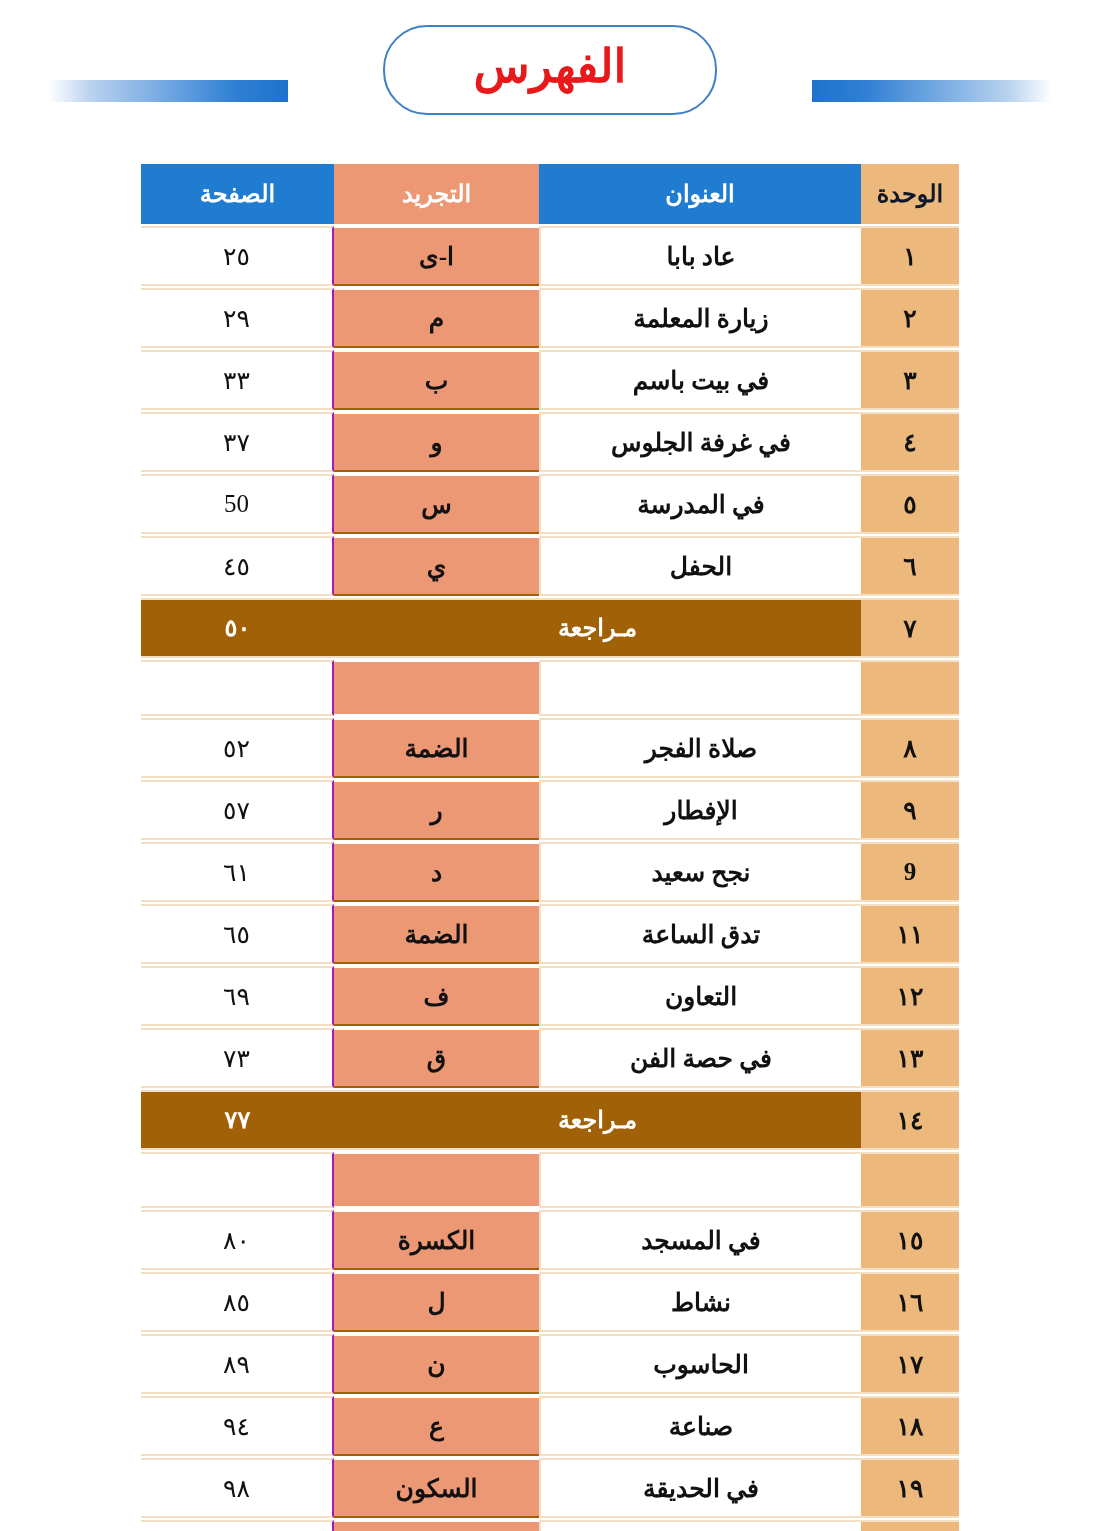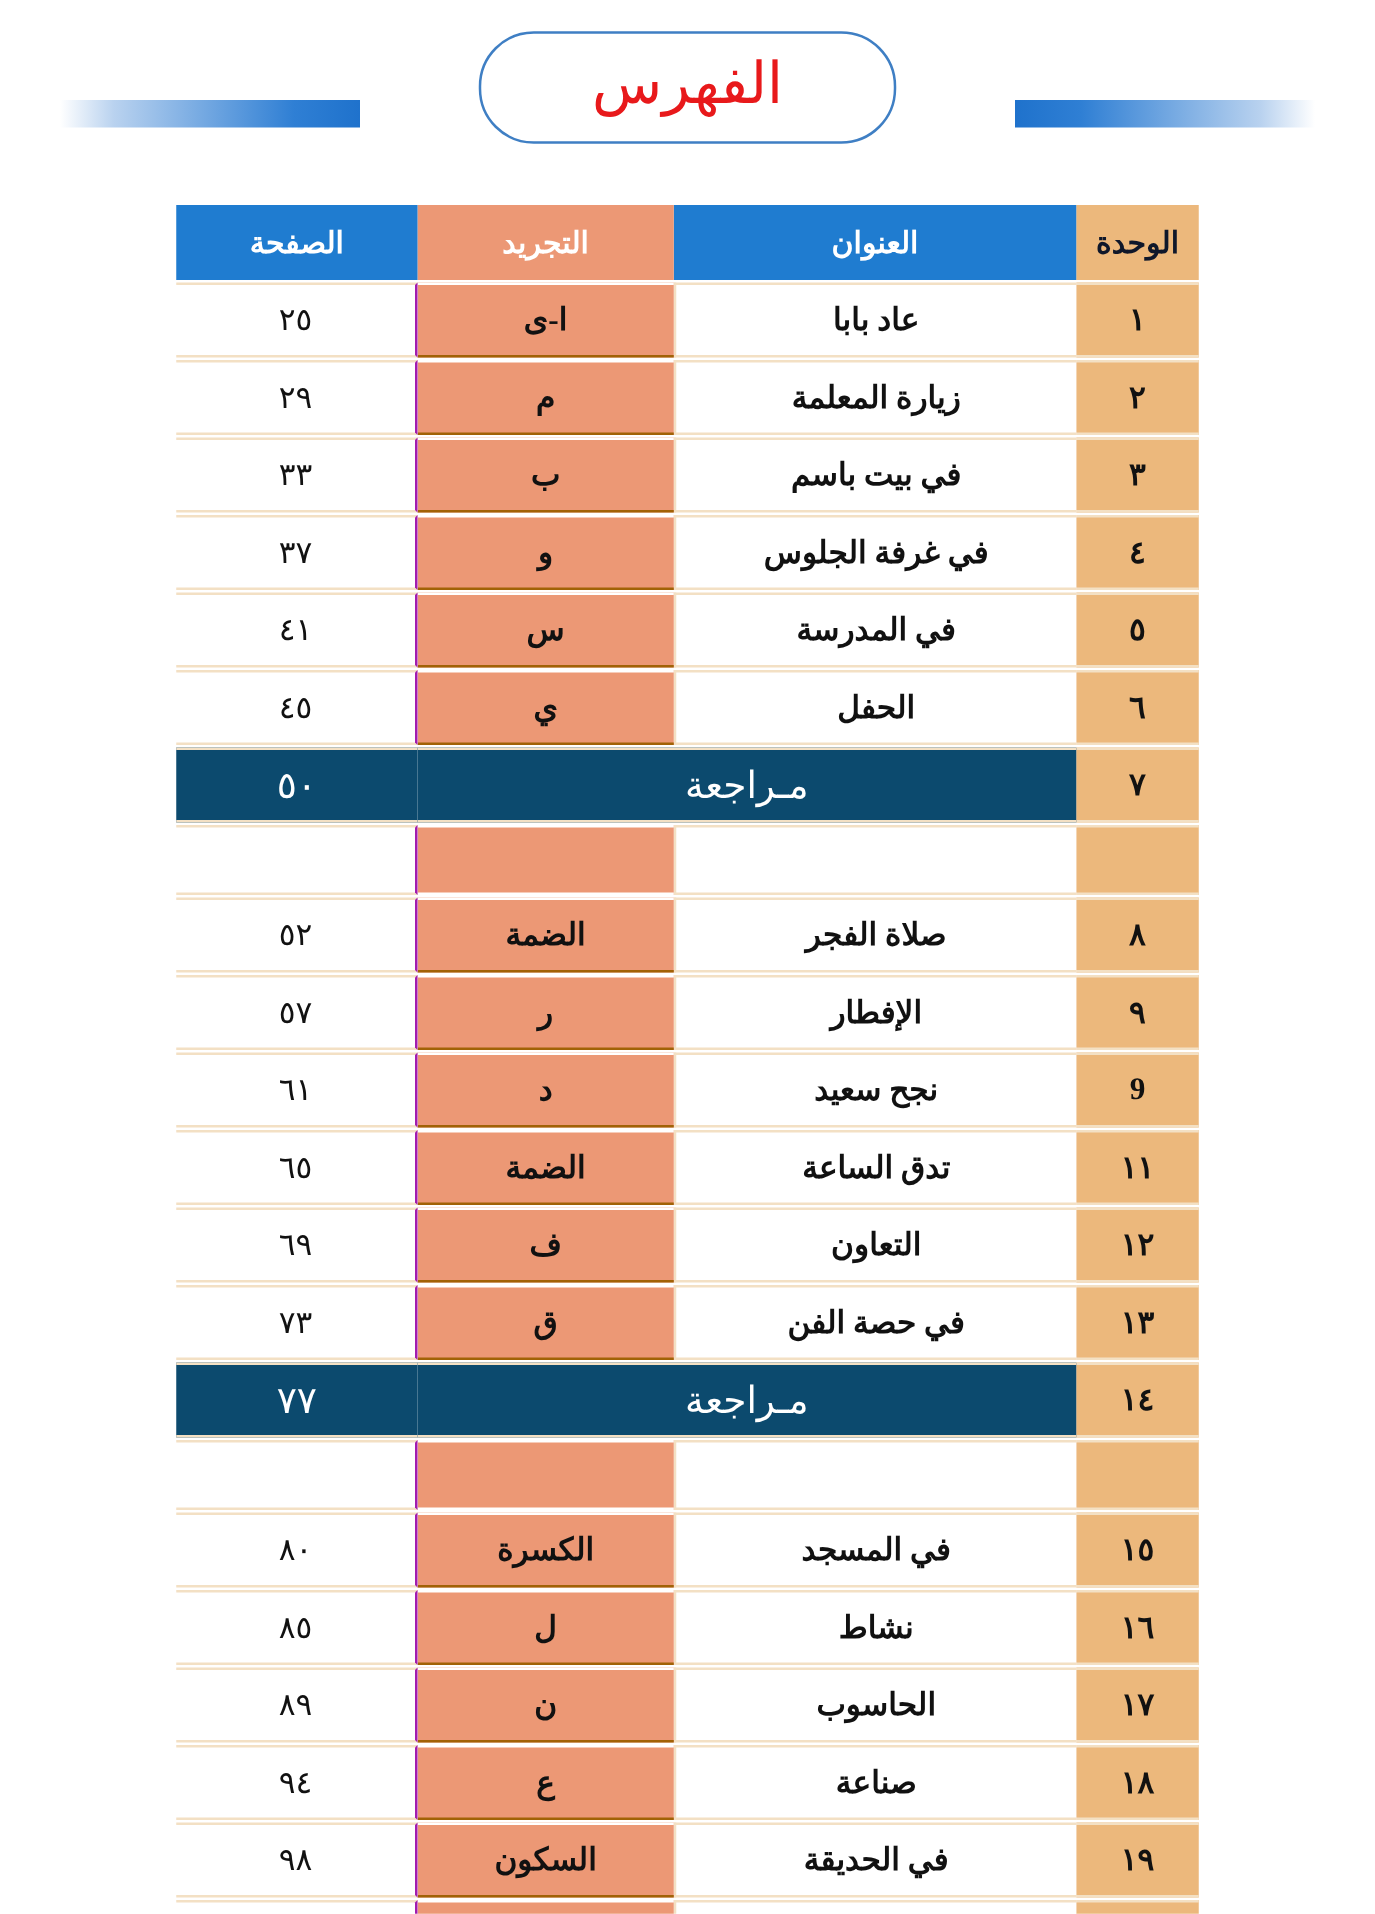--- a/index.html
+++ b/index.html
@@ -45,21 +45,21 @@
     background: #ffffff;
     border: 2px solid #3f7fc4;
     border-radius: 44px;
     display: flex;
     align-items: center;
     justify-content: center;
   }
   .title-text {
     color: #e8191b;
     font-size: 46px;
-    font-weight: normal;
+    font-weight: bold;
     letter-spacing: 1px;
     line-height: 1;
     padding-bottom: 6px;
   }
 
   
   .toc-wrap {
     width: 818px;
     margin: 22px auto 0 auto;
   }
@@ -113,25 +113,25 @@
     background: #ecb87c;
     border-top: 2px solid #f3e0c4;
     border-bottom: 2px solid #f3e0c4;
     font-weight: bold;
   }
   .cell-title-txt { font-weight: bold; }
   .cell-page-txt  { font-weight: normal; }
 
   
   .cell-review {
-    background: #0c4a6e;
+    background: #a16207;
     color: #ffffff;
-    font-weight: normal;
+    font-weight: bold;
     height: 52px;
-    font-size: 30px;
+    font-size: 24px;
     border-top: 2px solid #f3e0c4;
     border-bottom: 2px solid #f3e0c4;
   }
   .review-label { text-align: center; letter-spacing: 1px; }
   .review-page  { text-align: center; }
 
   
   .cell-blank {
     height: 52px;
     background: #ffffff;
@@ -198,21 +198,21 @@
         <tr>
           <td class="cell cell-unit">٤</td>
           <td class="cell cell-title cell-title-txt">في غرفة الجلوس</td>
           <td class="cell cell-abstr">و</td>
           <td class="cell cell-page cell-page-txt">٣٧</td>
         </tr>
         <tr>
           <td class="cell cell-unit">٥</td>
           <td class="cell cell-title cell-title-txt">في المدرسة</td>
           <td class="cell cell-abstr">س</td>
-          <td class="cell cell-page cell-page-txt">٤١</td>
+          <td class="cell cell-page cell-page-txt">50</td>
         </tr>
         <tr>
           <td class="cell cell-unit">٦</td>
           <td class="cell cell-title cell-title-txt">الحفل</td>
           <td class="cell cell-abstr">ي</td>
           <td class="cell cell-page cell-page-txt">٤٥</td>
         </tr>
         <tr>
           <td class="cell cell-unit">٧</td>
           <td colspan="2" class="cell-review review-label">مـراجعة</td>

